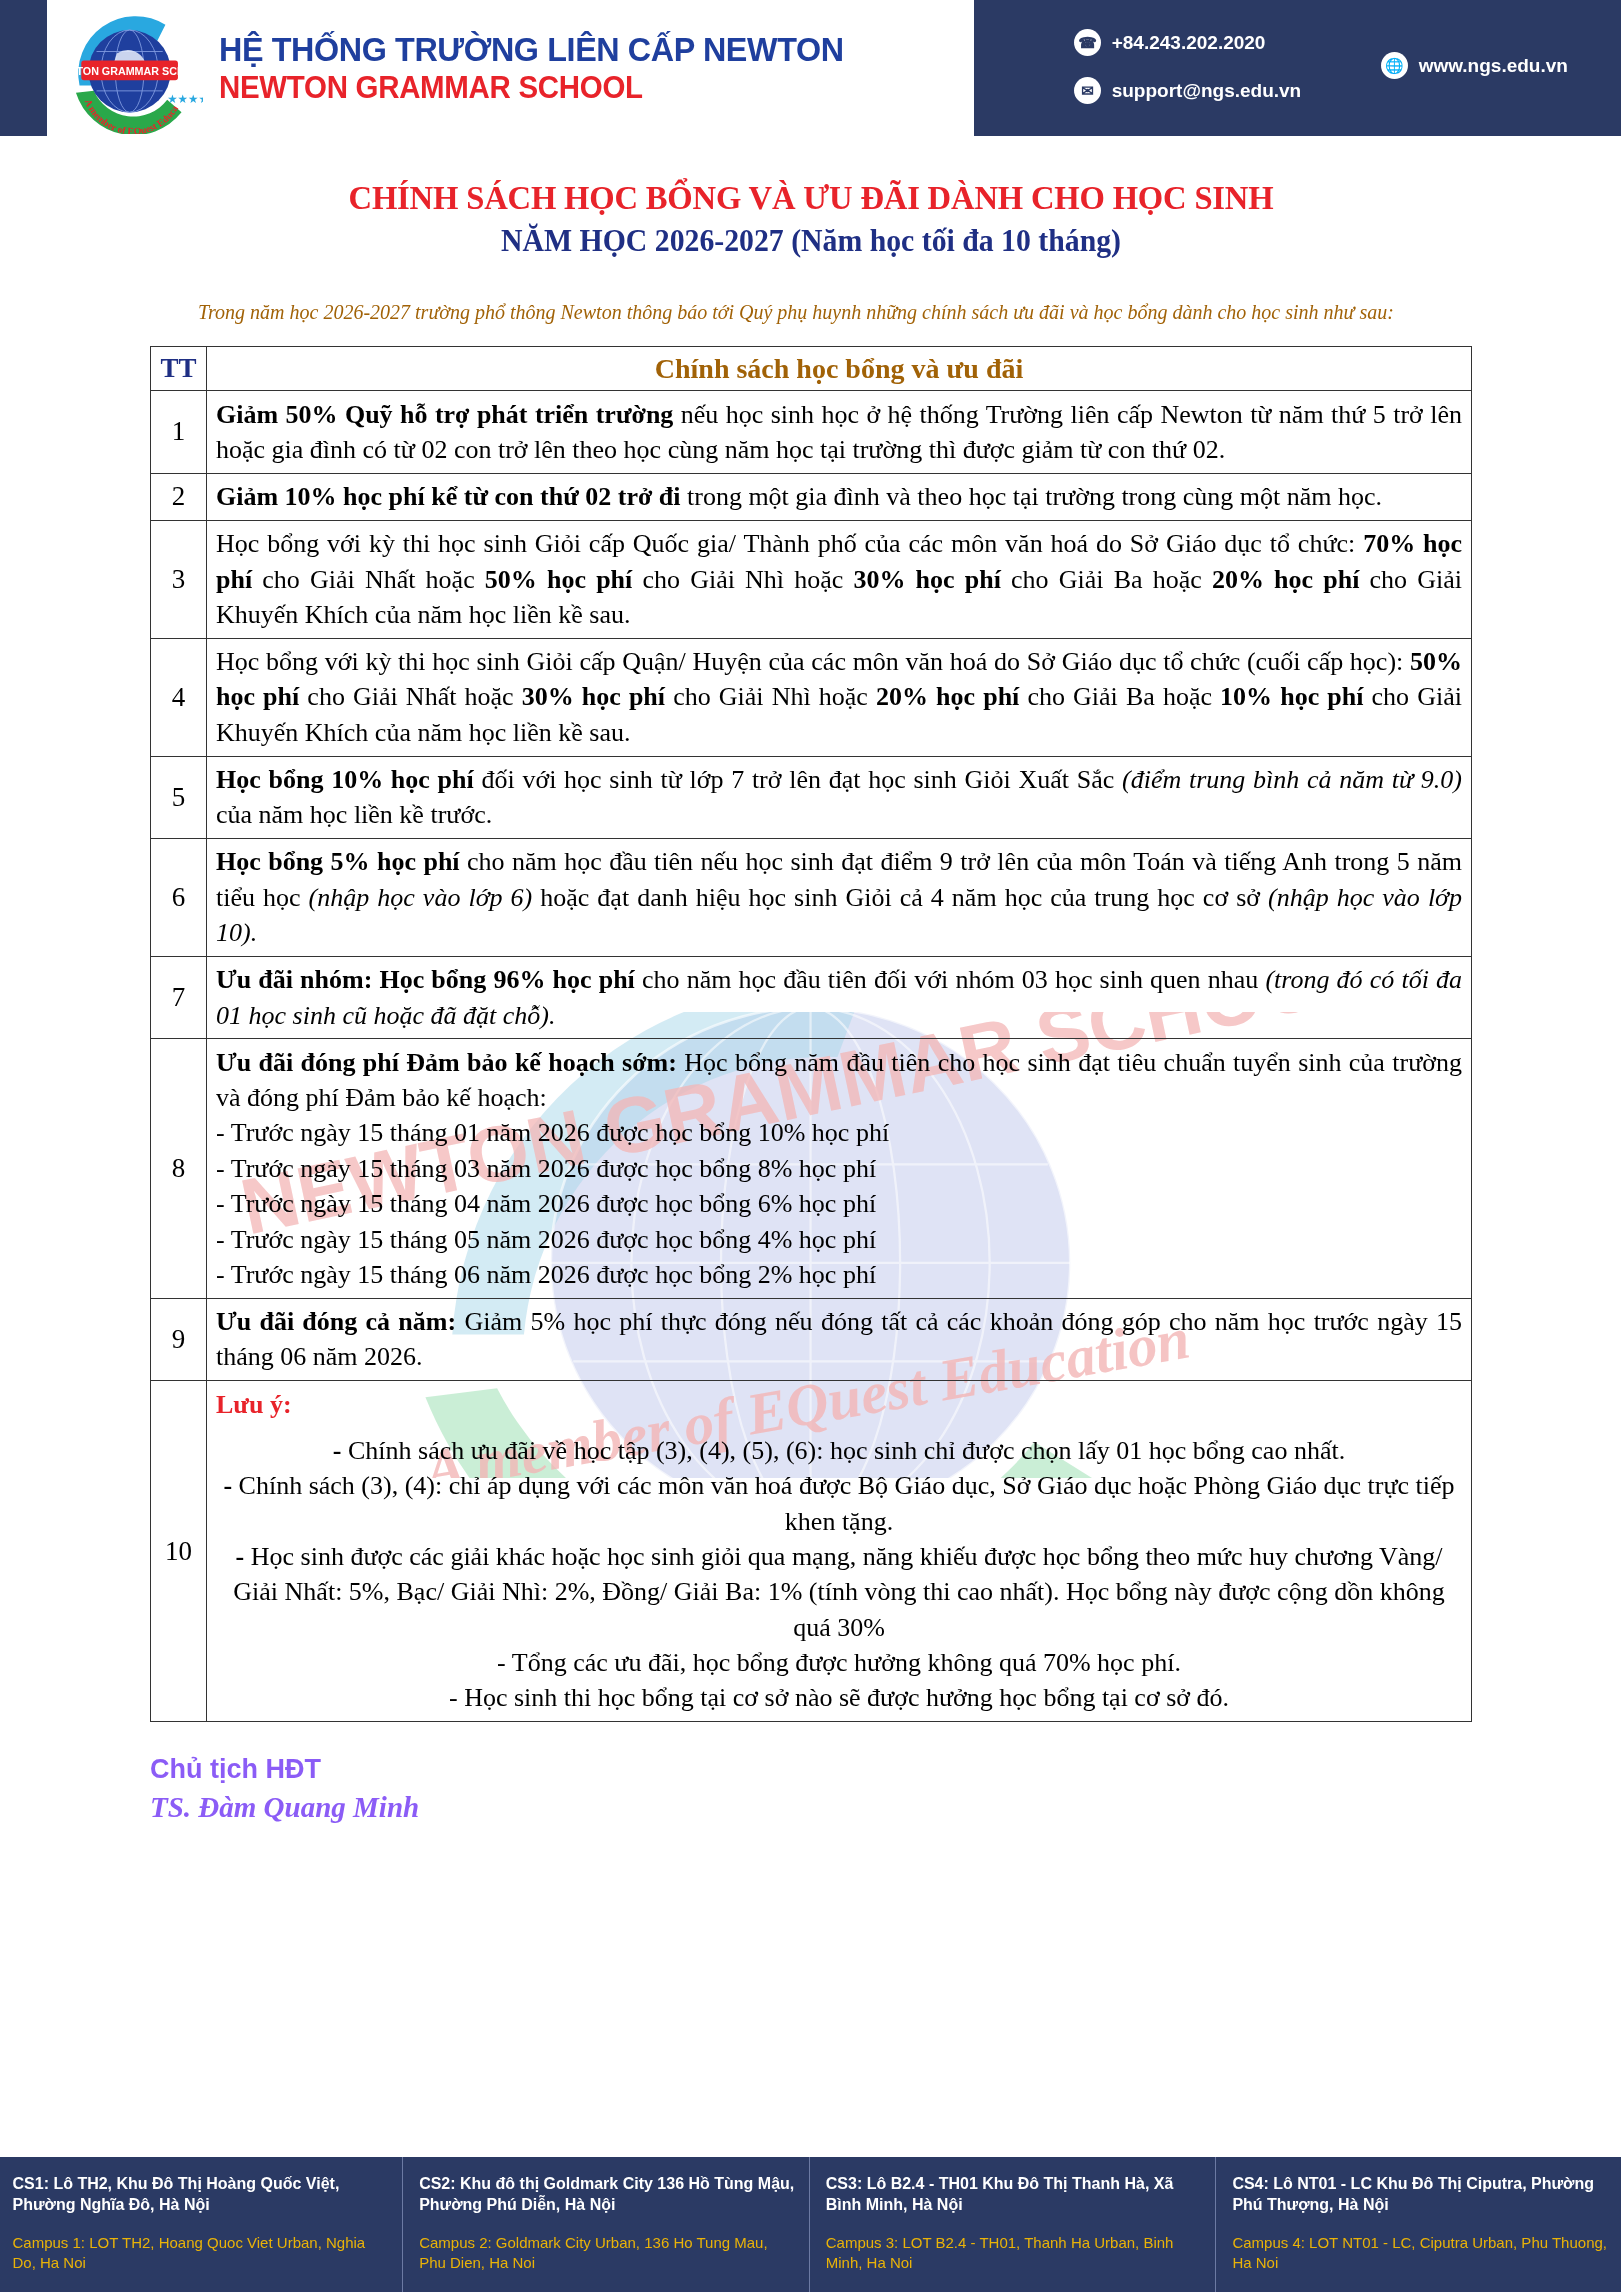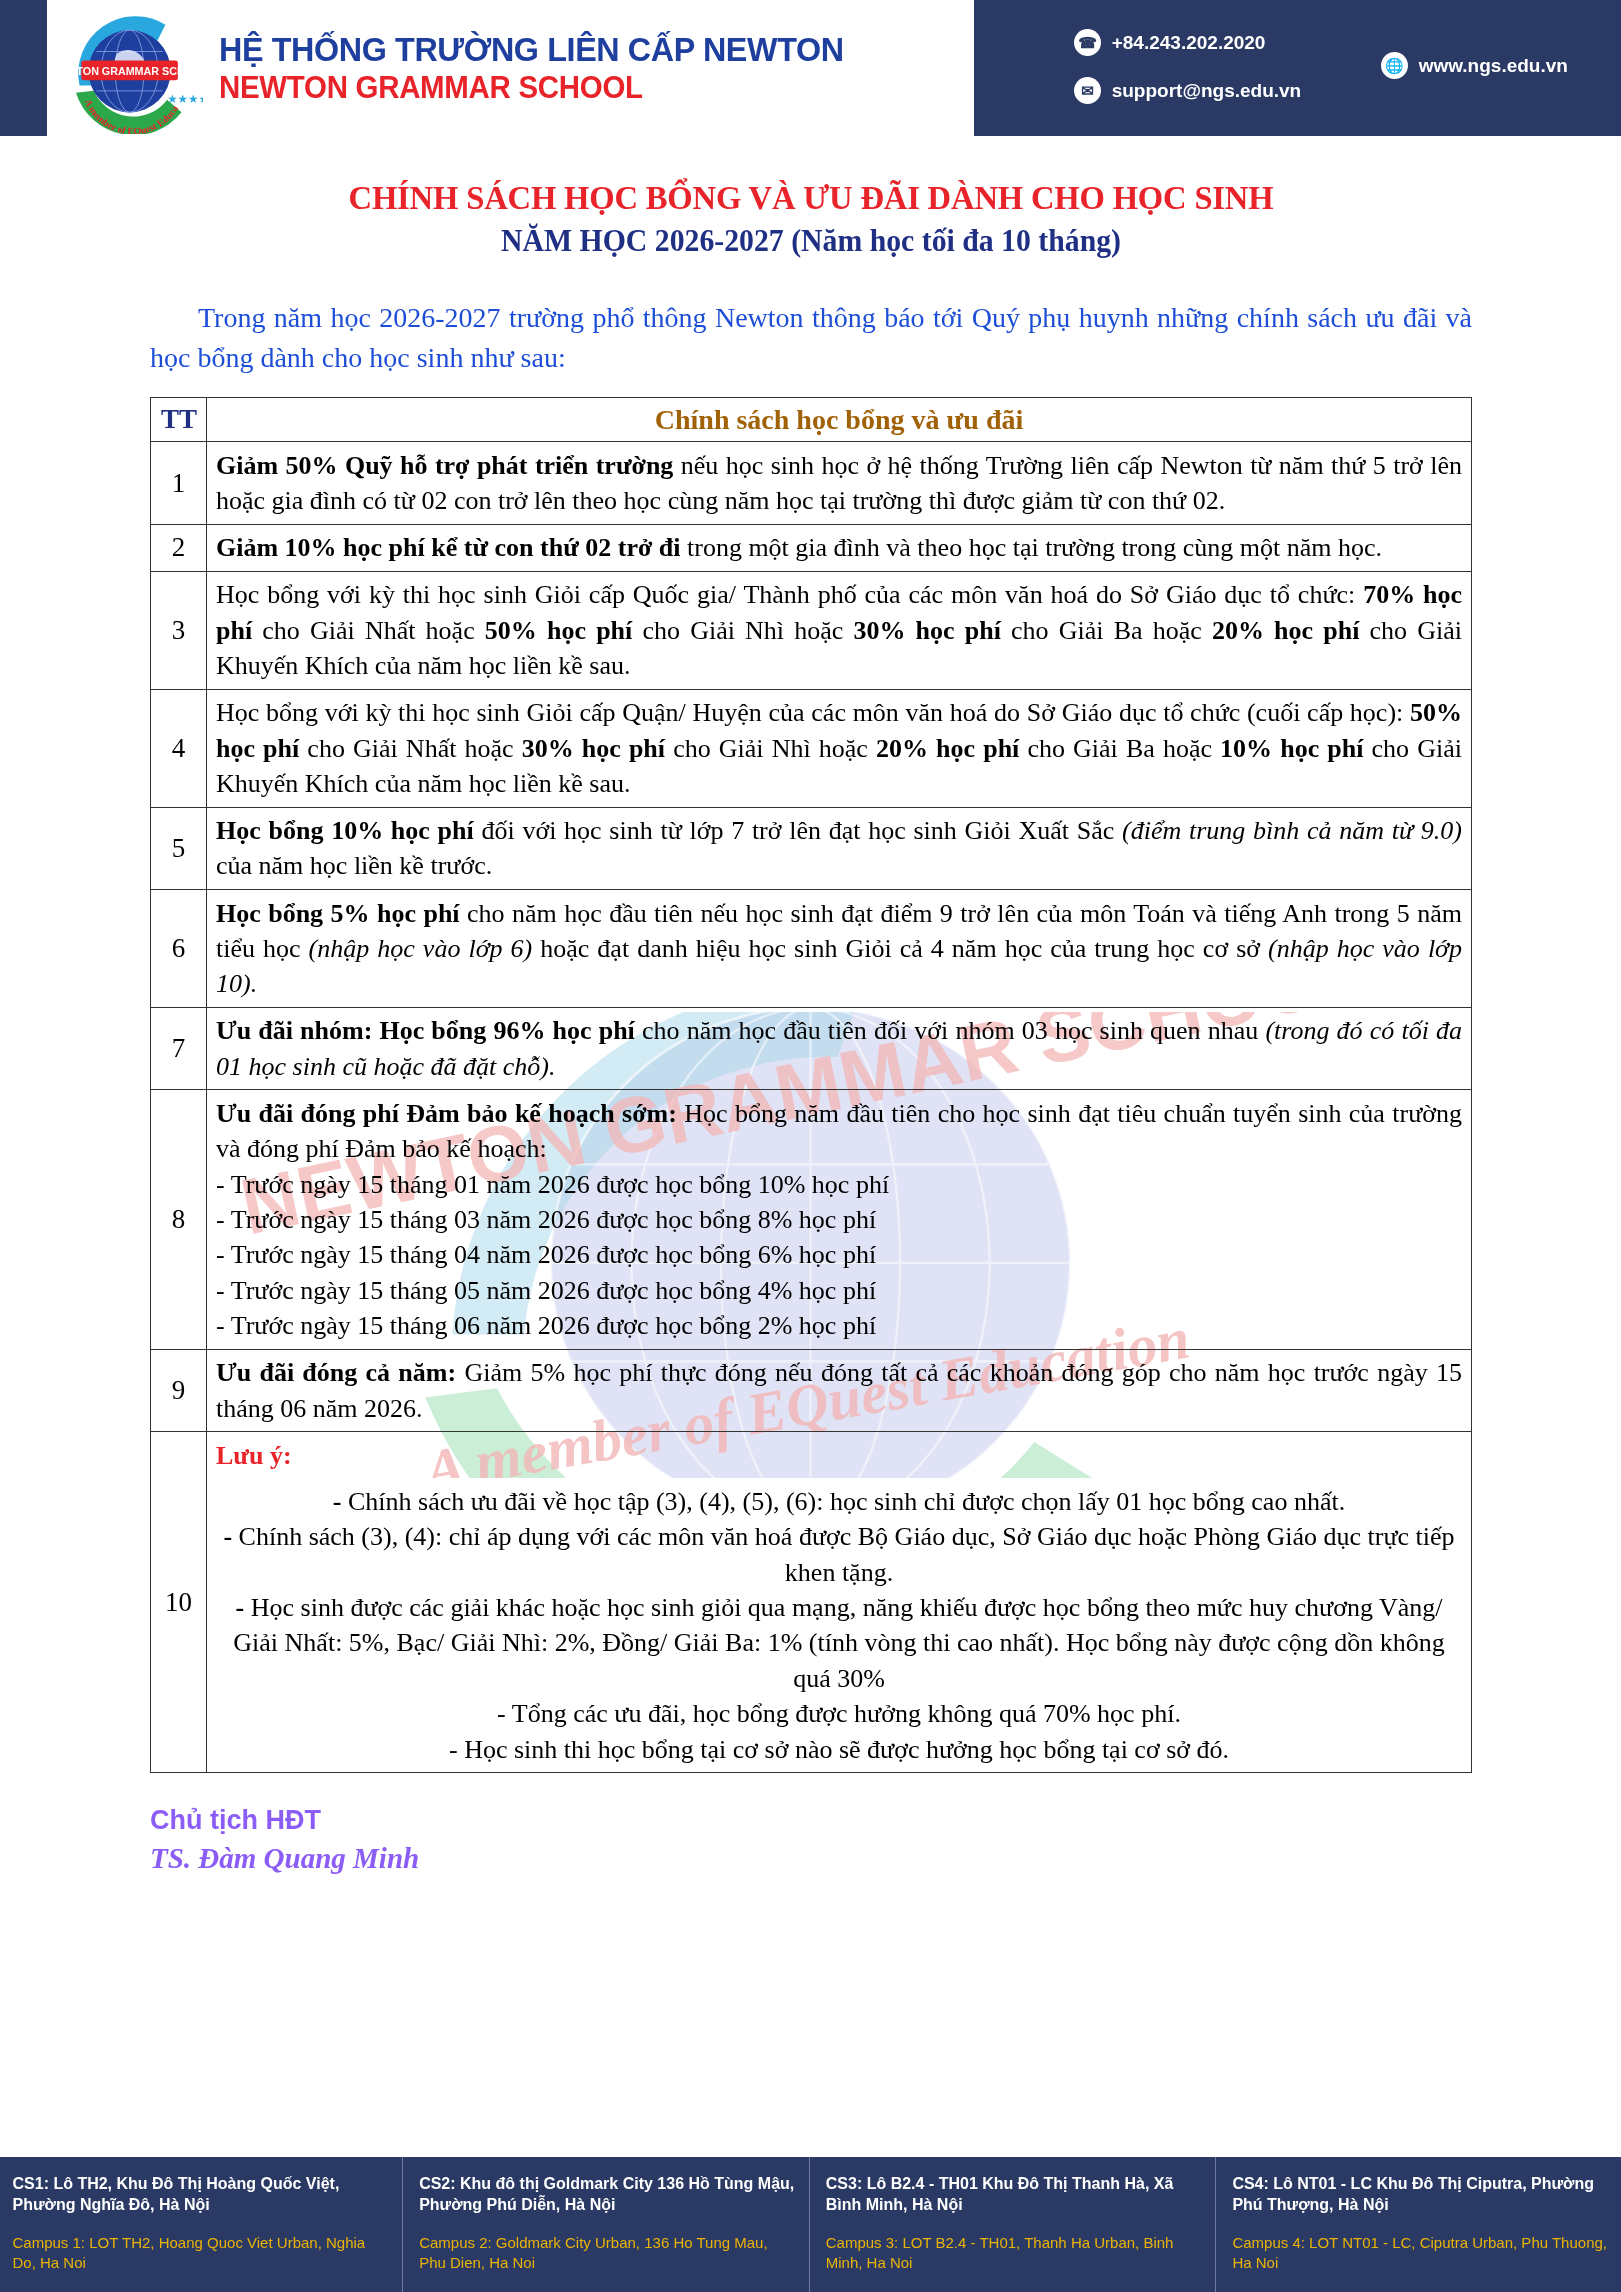--- a/index.html
+++ b/index.html
@@ -116,42 +116,43 @@
     text-align: center;
     color: #1f2f84;
     font-family: "Liberation Serif", serif;
     font-weight: bold;
     font-size: 31px;
     margin-top: 6.3px;
     transform: scaleX(0.96);
   }
   .intro {
     margin-top: 39px;
-    font-size: 28px;
+    font-style: italic;
+    font-size: 20px;
     line-height: 1.42;
     text-align: justify;
-    color: #1d4ed8;
+    color: #a16207;
     text-indent: 48px;
   }
 
   
   table.policy {
     width: 100%;
     border-collapse: collapse;
     margin-top: 19.7px;
     table-layout: fixed;
     background: transparent;
   }
   table.policy td, table.policy th {
     border: 1.8px solid #333;
     vertical-align: middle;
     padding: 5.4px 9px;
     background: transparent;
   }
-  .col-tt { width: 56px; text-align: right; }
+  .col-tt { width: 56px; text-align: center; }
   th.hd-tt {
     color: #1f2f84;
     font-weight: bold;
     font-size: 27px;
     font-family: "Liberation Serif", serif;
   }
   th.hd-main {
     color: #a16207;
     font-weight: bold;
     font-size: 28px;

